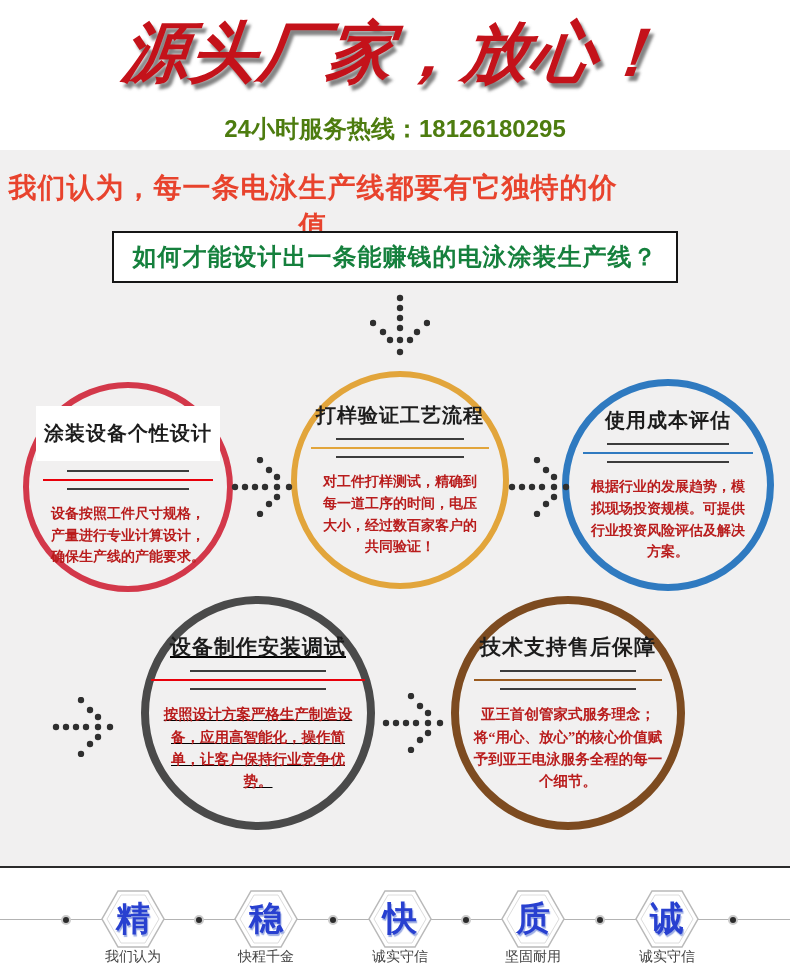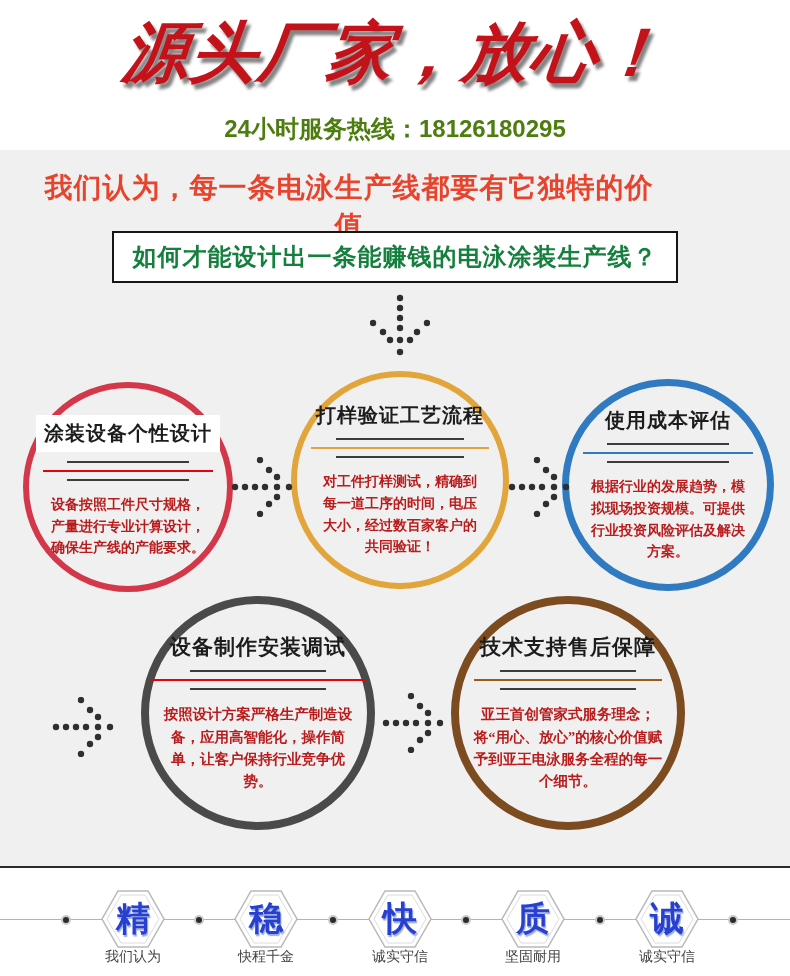--- a/index.html
+++ b/index.html
@@ -11,37 +11,37 @@
   .main-title{position:absolute;left:0;top:8px;width:790px;text-align:center;
       font-family:"Liberation Serif",serif;font-style:italic;font-weight:900;
       font-size:66px;letter-spacing:2px;color:#c4121a;transform:skewX(-6deg);
       text-shadow:4px 5px 3px rgba(90,90,90,.75);white-space:nowrap;}
   .hotline{position:absolute;left:0;top:113px;width:790px;text-align:center;
       font-size:24px;font-weight:bold;color:#4d7c0f;}
 
   
   .gray{position:absolute;left:0;top:150px;width:790px;height:716px;background:#f1f0f0;}
   .statement{position:absolute;left:0;top:169px;width:626px;text-align:center;
-      font-size:28px;font-weight:900;color:#e8432d;letter-spacing:1px;padding-left:36px;}
+      font-size:28px;font-weight:900;color:#e8432d;letter-spacing:1px;}
   .qbox{position:absolute;left:112px;top:231px;width:562px;height:48px;background:#fff;
       border:2px solid #161616;text-align:center;line-height:48px;
       font-size:24px;font-weight:900;color:#15803d;letter-spacing:1px;}
 
   
   .circle{position:absolute;border-radius:50%;box-sizing:border-box;
       display:flex;flex-direction:column;justify-content:center;align-items:center;
       text-align:center;}
   .c1{left:23px;top:382px;width:210px;height:210px;border:6px solid #d3384a;}
   .c2{left:291px;top:371px;width:218px;height:218px;border:6px solid #e2a53b;}
   .c3{left:562px;top:379px;width:212px;height:212px;border:7px solid #b91c1c;}
-  .c4{left:141px;top:596px;width:234px;height:234px;border:8px solid #737373;}
+  .c4{left:141px;top:596px;width:234px;height:234px;border:8px solid #737373;text-decoration:underline;}
   .c5{left:451px;top:596px;width:234px;height:234px;border:8px solid #7d4b20;}
   .ctitle{font-size:20px;font-weight:900;color:#1c1c1c;letter-spacing:1px;
       font-family:"Liberation Serif",serif;white-space:nowrap;}
-  .c1 .ctitle{font-family:"Liberation Sans",sans-serif;background:#fff;padding:5px 8px;}
+  .c1 .ctitle{font-family:"Liberation Sans",sans-serif;background:#fff;padding:14px 8px;}
   .c4 .ctitle,.c5 .ctitle{font-size:21px;}
   .cdiv{width:100%;margin-top:9px;}
   .ln{margin:0 auto;}
   .ln.dark{height:2px;background:#3c3c3c;width:62%;}
   .ln.color{height:2px;width:86%;margin-top:7px;margin-bottom:7px;}
   .c4 .ln.color{width:98%;}
   .cbody{margin-top:13px;padding:0 22px;font-family:"Liberation Serif",serif;
       font-weight:bold;font-size:14px;line-height:1.55;color:#b91c1c;}
   .c4 .cbody,.c5 .cbody{font-size:14.5px;padding:0 10px;}
 

